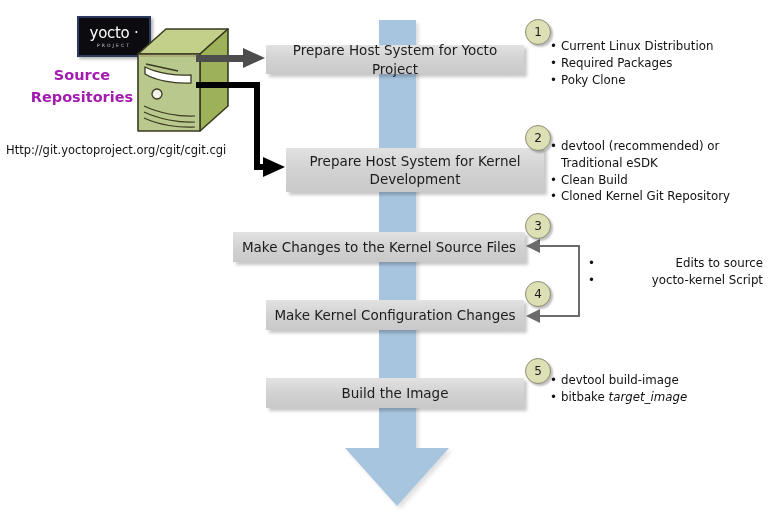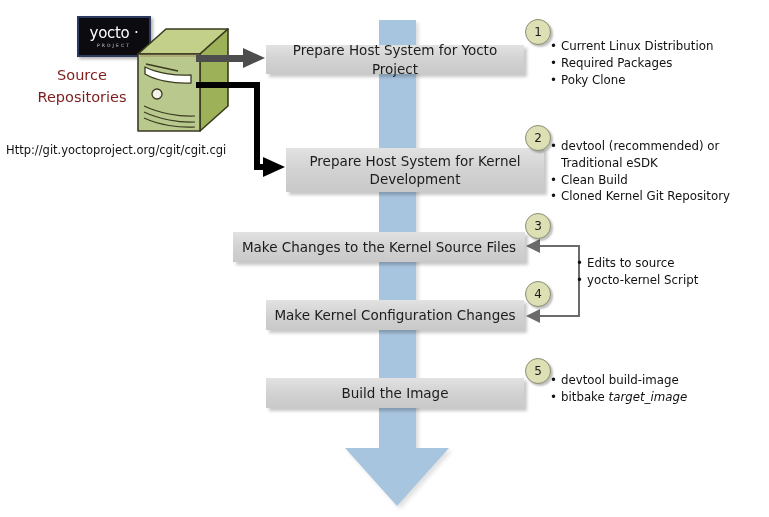--- a/index.html
+++ b/index.html
@@ -91,24 +91,24 @@
     color: #cfcfcf;
   }
 
   
   #source-label {
     position: absolute;
     left: 22px;
     top: 65px;
     width: 120px;
     text-align: center;
-    font-weight: normal;
+    font-weight: bold;
     font-size: 14.5px;
     line-height: 1.5;
-    color: #7f1d1d;
+    color: #a21caf;
   }
   #source-url {
     position: absolute;
     left: 6px;
     top: 143px;
     font-size: 11.5px;
     color: #111111;
     white-space: nowrap;
     text-align: right;
   }
@@ -210,21 +210,21 @@
   .note-list li::before {
     content: "\2022";
     position: absolute;
     left: 0;
     top: 0;
   }
   .note-list .italic { font-style: italic; }
 
   #notes-1 { left: 550px; top: 38px; width: 210px; }
   #notes-2 { left: 550px; top: 138px; width: 200px; }
-  #notes-3 { left: 576px; top: 255px; width: 175px; }
+  #notes-3 { left: 588px; top: 255px; width: 175px; text-align: right; }
   #notes-5 { left: 550px; top: 372px; width: 200px; }
 </style>
 </head>
 <body>
 
 <div id="flow-spine"></div>
 <div id="flow-arrowhead"></div>
 
 <div id="yocto-logo">
   <div class="yl-main">yocto ·</div>

